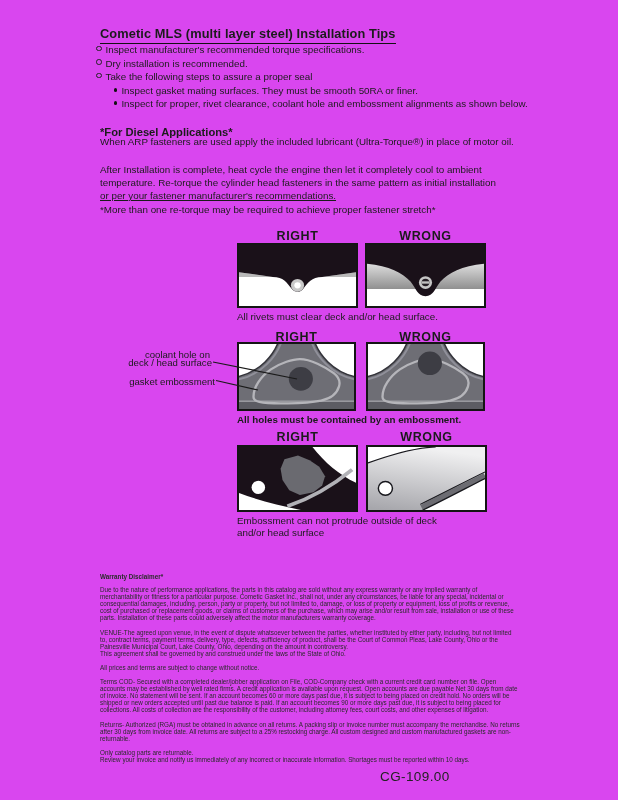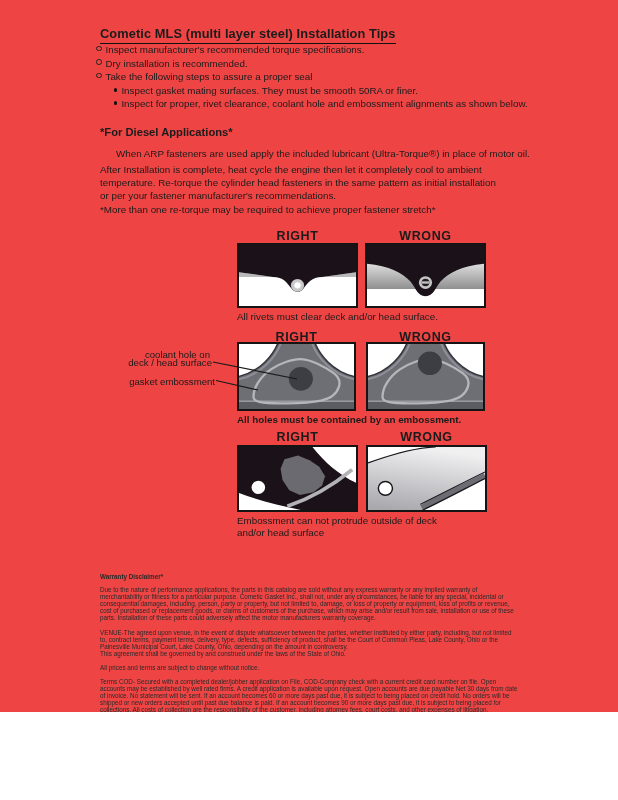--- a/index.html
+++ b/index.html
@@ -1,16 +1,16 @@
 <!DOCTYPE html>
 <html><head>
 <meta charset="utf-8">
 <style>
   html,body{margin:0;padding:0;background:#fff;}
-  .page{position:relative;width:618px;height:712px;background:#ef4444;overflow:hidden;
+  .page{position:relative;width:618px;height:800px;background:#d946ef;overflow:hidden;
         font-family:"Liberation Sans",sans-serif;color:#1b1b1b;}
   .abs{position:absolute;white-space:nowrap;}
   .title{font-weight:bold;font-size:12.8px;letter-spacing:.1px;border-bottom:1.8px solid #111;padding-bottom:2px;}
   .body-line{font-size:9.8px;}
   .bullet-row{font-size:9.8px;}
   .ring{display:inline-block;width:3.5px;height:3.5px;border:1px solid #222;border-radius:50%;
         margin-right:4px;vertical-align:2px;}
   .dot{display:inline-block;width:3.4px;height:3.4px;background:#111;border-radius:50%;
        margin-right:4px;vertical-align:2px;}
   .subhead{font-weight:bold;font-size:11.2px;}
@@ -44,24 +44,24 @@
     <span class="ring"></span><span>Take the following steps to assure a proper seal</span>
   </div>
   <div class="abs bullet-row" style="left:114px;top:84.5px;">
     <span class="dot"></span><span>Inspect gasket mating surfaces.  They must be smooth 50RA or finer.</span>
   </div>
   <div class="abs bullet-row" style="left:114px;top:97.5px;">
     <span class="dot"></span><span>Inspect for proper, rivet clearance, coolant hole and embossment alignments as shown below.</span>
   </div>
 
   <div class="abs subhead" style="left:100px;top:126px;">*For Diesel Applications*</div>
-  <div class="abs body-line" style="left:100px;top:148px;margin-left:16px;">When ARP fasteners are used apply the included lubricant (Ultra-Torque®) in place of motor oil.</div>
+  <div class="abs body-line" style="left:100px;top:136px;">When ARP fasteners are used apply the included lubricant (Ultra-Torque®) in place of motor oil.</div>
   <div class="abs body-line" style="left:100px;top:177px;">temperature. Re-torque the cylinder head fasteners in the same pattern as initial installation</div>
   <div class="abs body-line" style="left:100px;top:164px;">After Installation is complete, heat cycle the engine then let it completely cool to ambient</div>
-  <div class="abs body-line" style="left:100px;top:190px;">or per your fastener manufacturer's recommendations.</div>
+  <div class="abs body-line" style="left:100px;top:190px;text-decoration:underline;">or per your fastener manufacturer's recommendations.</div>
   <div class="abs body-line" style="left:100px;top:204px;">*More than one re-torque may be required to achieve proper fastener stretch*</div>
 
   <div class="abs rw" style="left:237px;top:229px;width:121px;">RIGHT</div>
   <div class="abs rw" style="left:365px;top:229px;width:121px;">WRONG</div>
 
   <div class="diagbox" style="left:237px;top:243px;">
     <svg width="117" height="61" viewBox="0 0 121 65" preserveAspectRatio="none">
       <rect width="121" height="65" fill="#ffffff"></rect>
       <polygon points="0,29 35,34 0,34" fill="#b9b9b9"></polygon>
       <polygon points="121,29 86,34 121,34" fill="#b9b9b9"></polygon>

